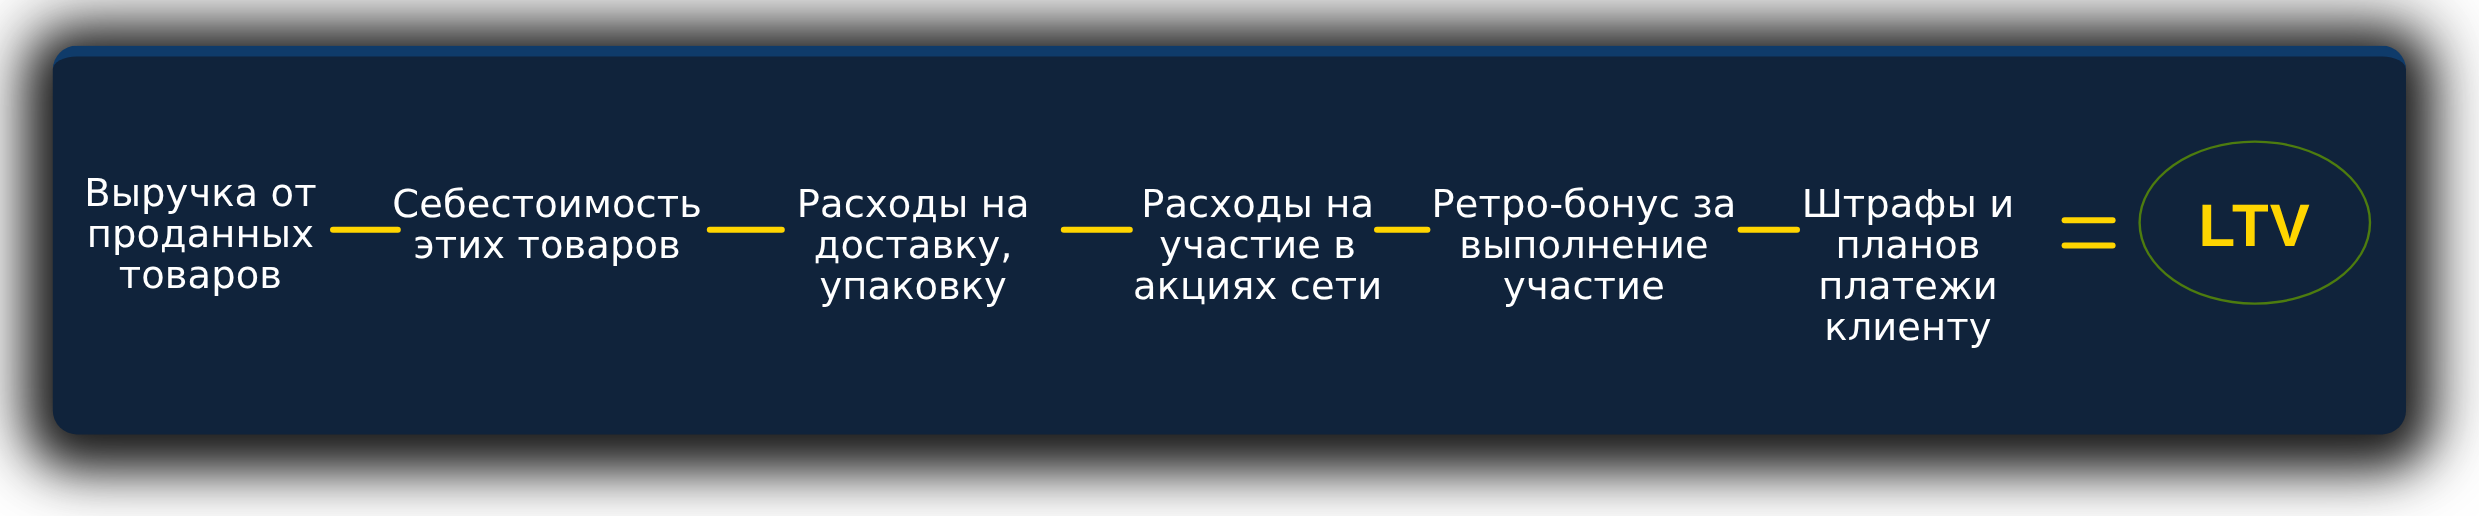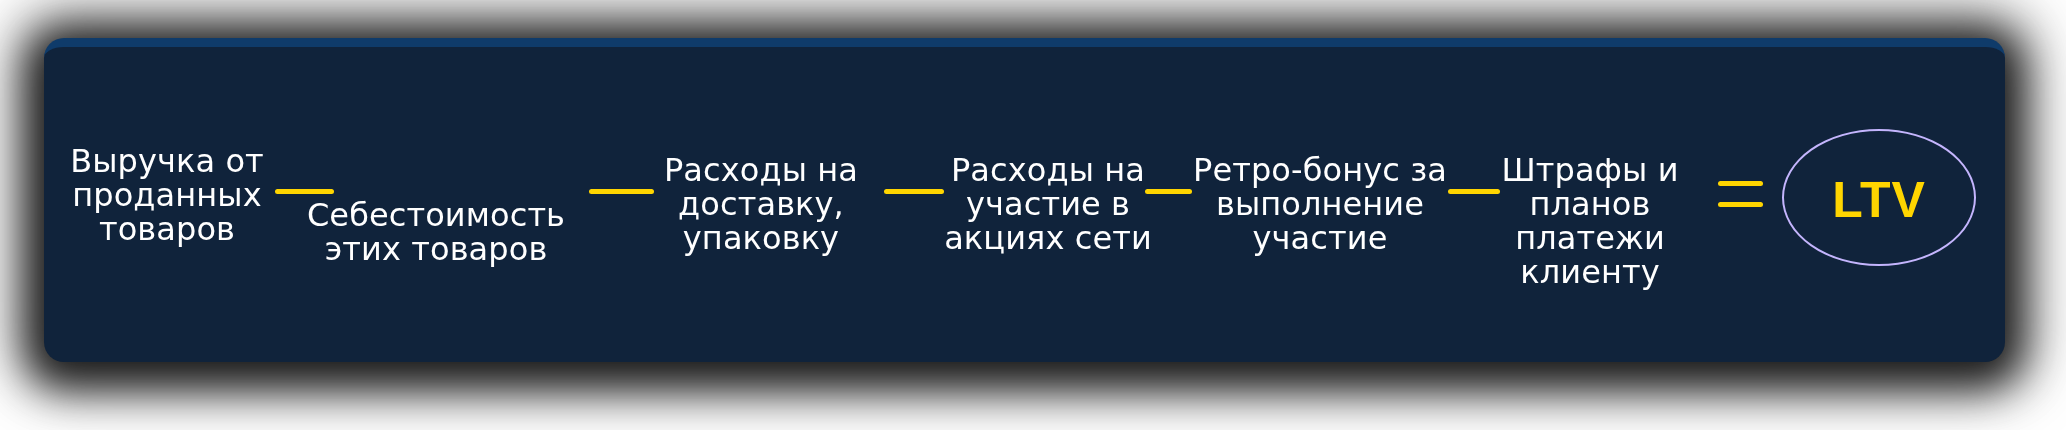--- a/index.html
+++ b/index.html
@@ -38,24 +38,24 @@
     }
     .dash {
       position: absolute;
       height: 5px;
       border-radius: 3px;
       background: #ffd500;
     }
     .ltv-oval {
       position: absolute;
       left: 1782px;
-      top: 129px;
+      top: 117px;
       width: 194px;
       height: 137px;
-      border: 2px solid #c4b5fd;
+      border: 2px solid #4d7c0f;
       border-radius: 50%;
       box-sizing: border-box;
       display: flex;
       align-items: center;
       justify-content: center;
     }
     .ltv-text {
       color: #ffd500;
       font-family: "Liberation Sans", sans-serif;
       font-weight: bold;
@@ -68,21 +68,21 @@
 <body>
 
 <div class="card"></div>
 
 <div class="term" style="left:167px; top:195px;">Выручка от
 проданных
 товаров</div>
 
 <div class="dash" style="left:275px; top:189px; width:59px;"></div>
 
-<div class="term" style="left:436px; top:187px;margin-top:45px;">Себестоимость
+<div class="term" style="left:456px; top:187px;">Себестоимость
 этих товаров</div>
 
 <div class="dash" style="left:589px; top:189px; width:65px;"></div>
 
 <div class="term" style="left:761px; top:204px;">Расходы на
 доставку,
 упаковку</div>
 
 <div class="dash" style="left:884px; top:189px; width:60px;"></div>
 

